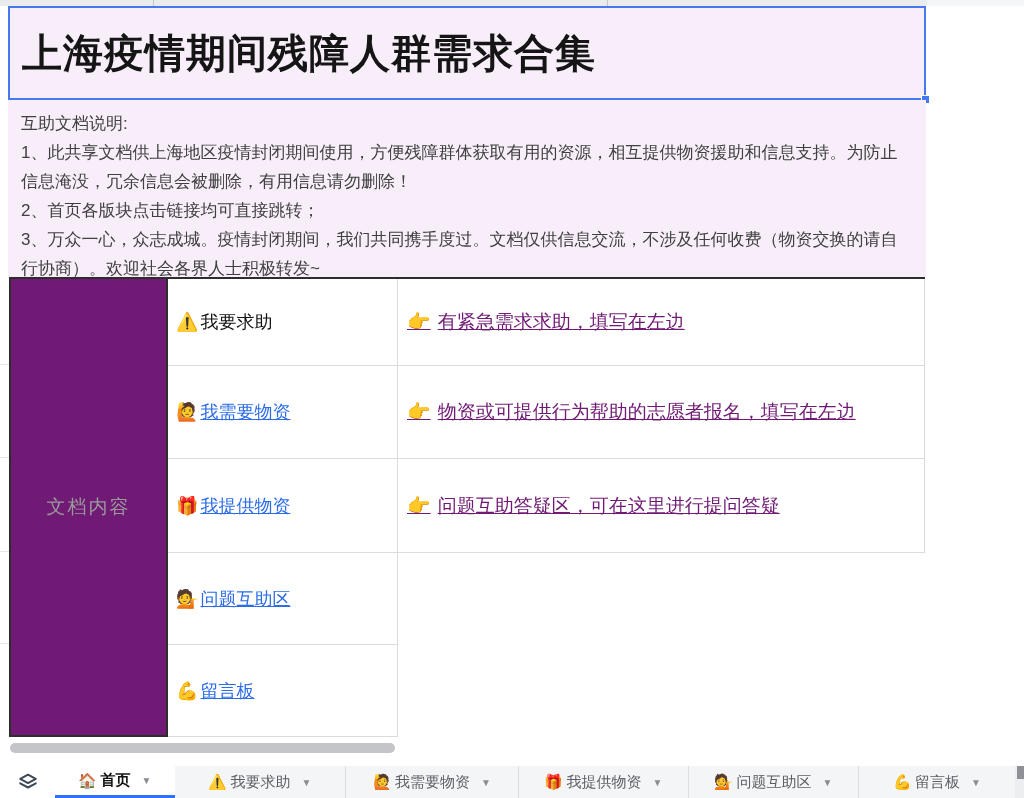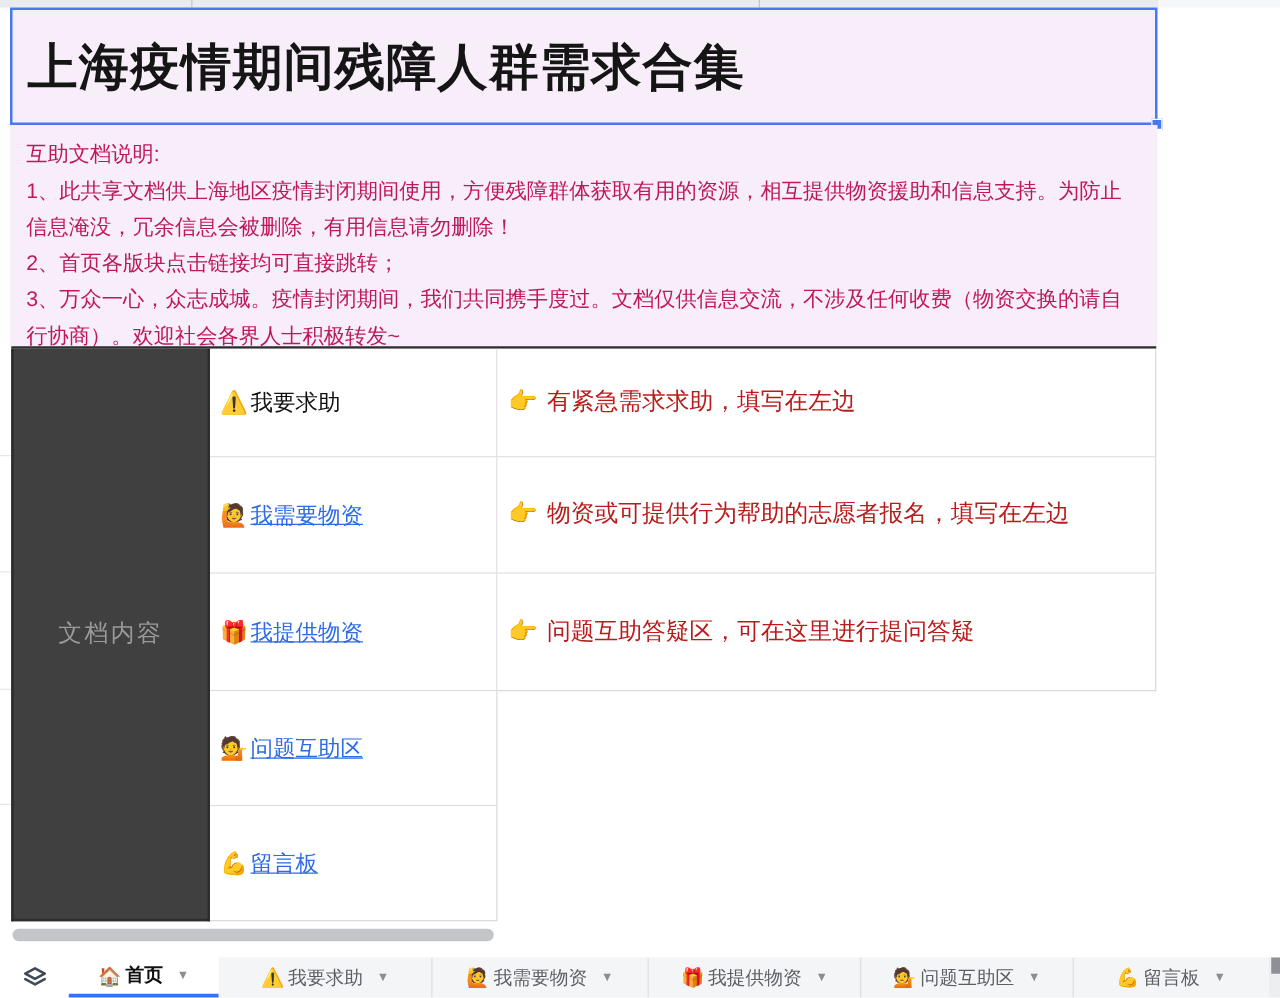--- a/index.html
+++ b/index.html
@@ -27,39 +27,39 @@
   .title-cell h1 { font-size:40px; font-weight:700; color:#151515; letter-spacing:1px; }
   .fill-handle {
     position:absolute; left:921px; top:95px; width:9px; height:9px;
     background:#4678f0; border:1px solid #ffffff;
   }
 
   
   .notice {
     position:absolute; left:8px; top:100px; width:918px; height:177px;
     background:#f8eefa; padding:9px 13px 0 13px;
-    font-size:17px; line-height:29px; color:#be185d;
+    font-size:17px; line-height:29px; color:#404040;
   }
 
   
   .doc-table { position:absolute; left:9px; top:277px; width:916px; height:460px; border-top:2px solid #2d2d2d; }
   .col-header {
     position:absolute; left:0; top:0; width:159px; height:458px;
     border-left:2px solid #2d2d2d; border-right:2px solid #2d2d2d; border-bottom:2px solid #2d2d2d;
-    background:#404040; display:flex; align-items:center; justify-content:center;
+    background:#701a75; display:flex; align-items:center; justify-content:center;
   }
   .col-header span { color:#9a9a9c; font-size:19px; letter-spacing:2px; }
   .col-links { position:absolute; left:159px; top:0; width:230px; height:458px; }
   .col-descs { position:absolute; left:389px; top:0; width:527px; height:458px; }
   .cell {
     border-right:1px solid #d9dbde; border-bottom:1px solid #d9dbde;
     display:flex; align-items:center; background:#ffffff;
   }
   .col-links .cell { padding-left:8px; font-size:18px; color:#111; }
-  .col-descs .cell { padding:6px 14px 6px 9px; font-size:19px; color:#b91c1c; line-height:32px; }
+  .col-descs .cell { padding:6px 14px 6px 9px; font-size:19px; color:#701a75; line-height:32px;text-decoration:underline; }
   
   .col-links .cell:nth-child(1), .col-descs .cell:nth-child(1) { height:87px; }
   .col-links .cell:nth-child(2), .col-descs .cell:nth-child(2) { height:93px; }
   .col-links .cell:nth-child(3), .col-descs .cell:nth-child(3) { height:94px; }
   .col-links .cell:nth-child(4), .col-descs .cell:nth-child(4) { height:92px; }
   .col-links .cell:nth-child(5), .col-descs .cell:nth-child(5) { height:92px; }
   .link-label { color:#2c6ce8; text-decoration:underline; cursor:pointer; }
   .plain-label { color:#111; }
   .cell .emoji { margin-right:2px; font-style:normal; }
   .col-descs .hand { margin-right:7px; }

